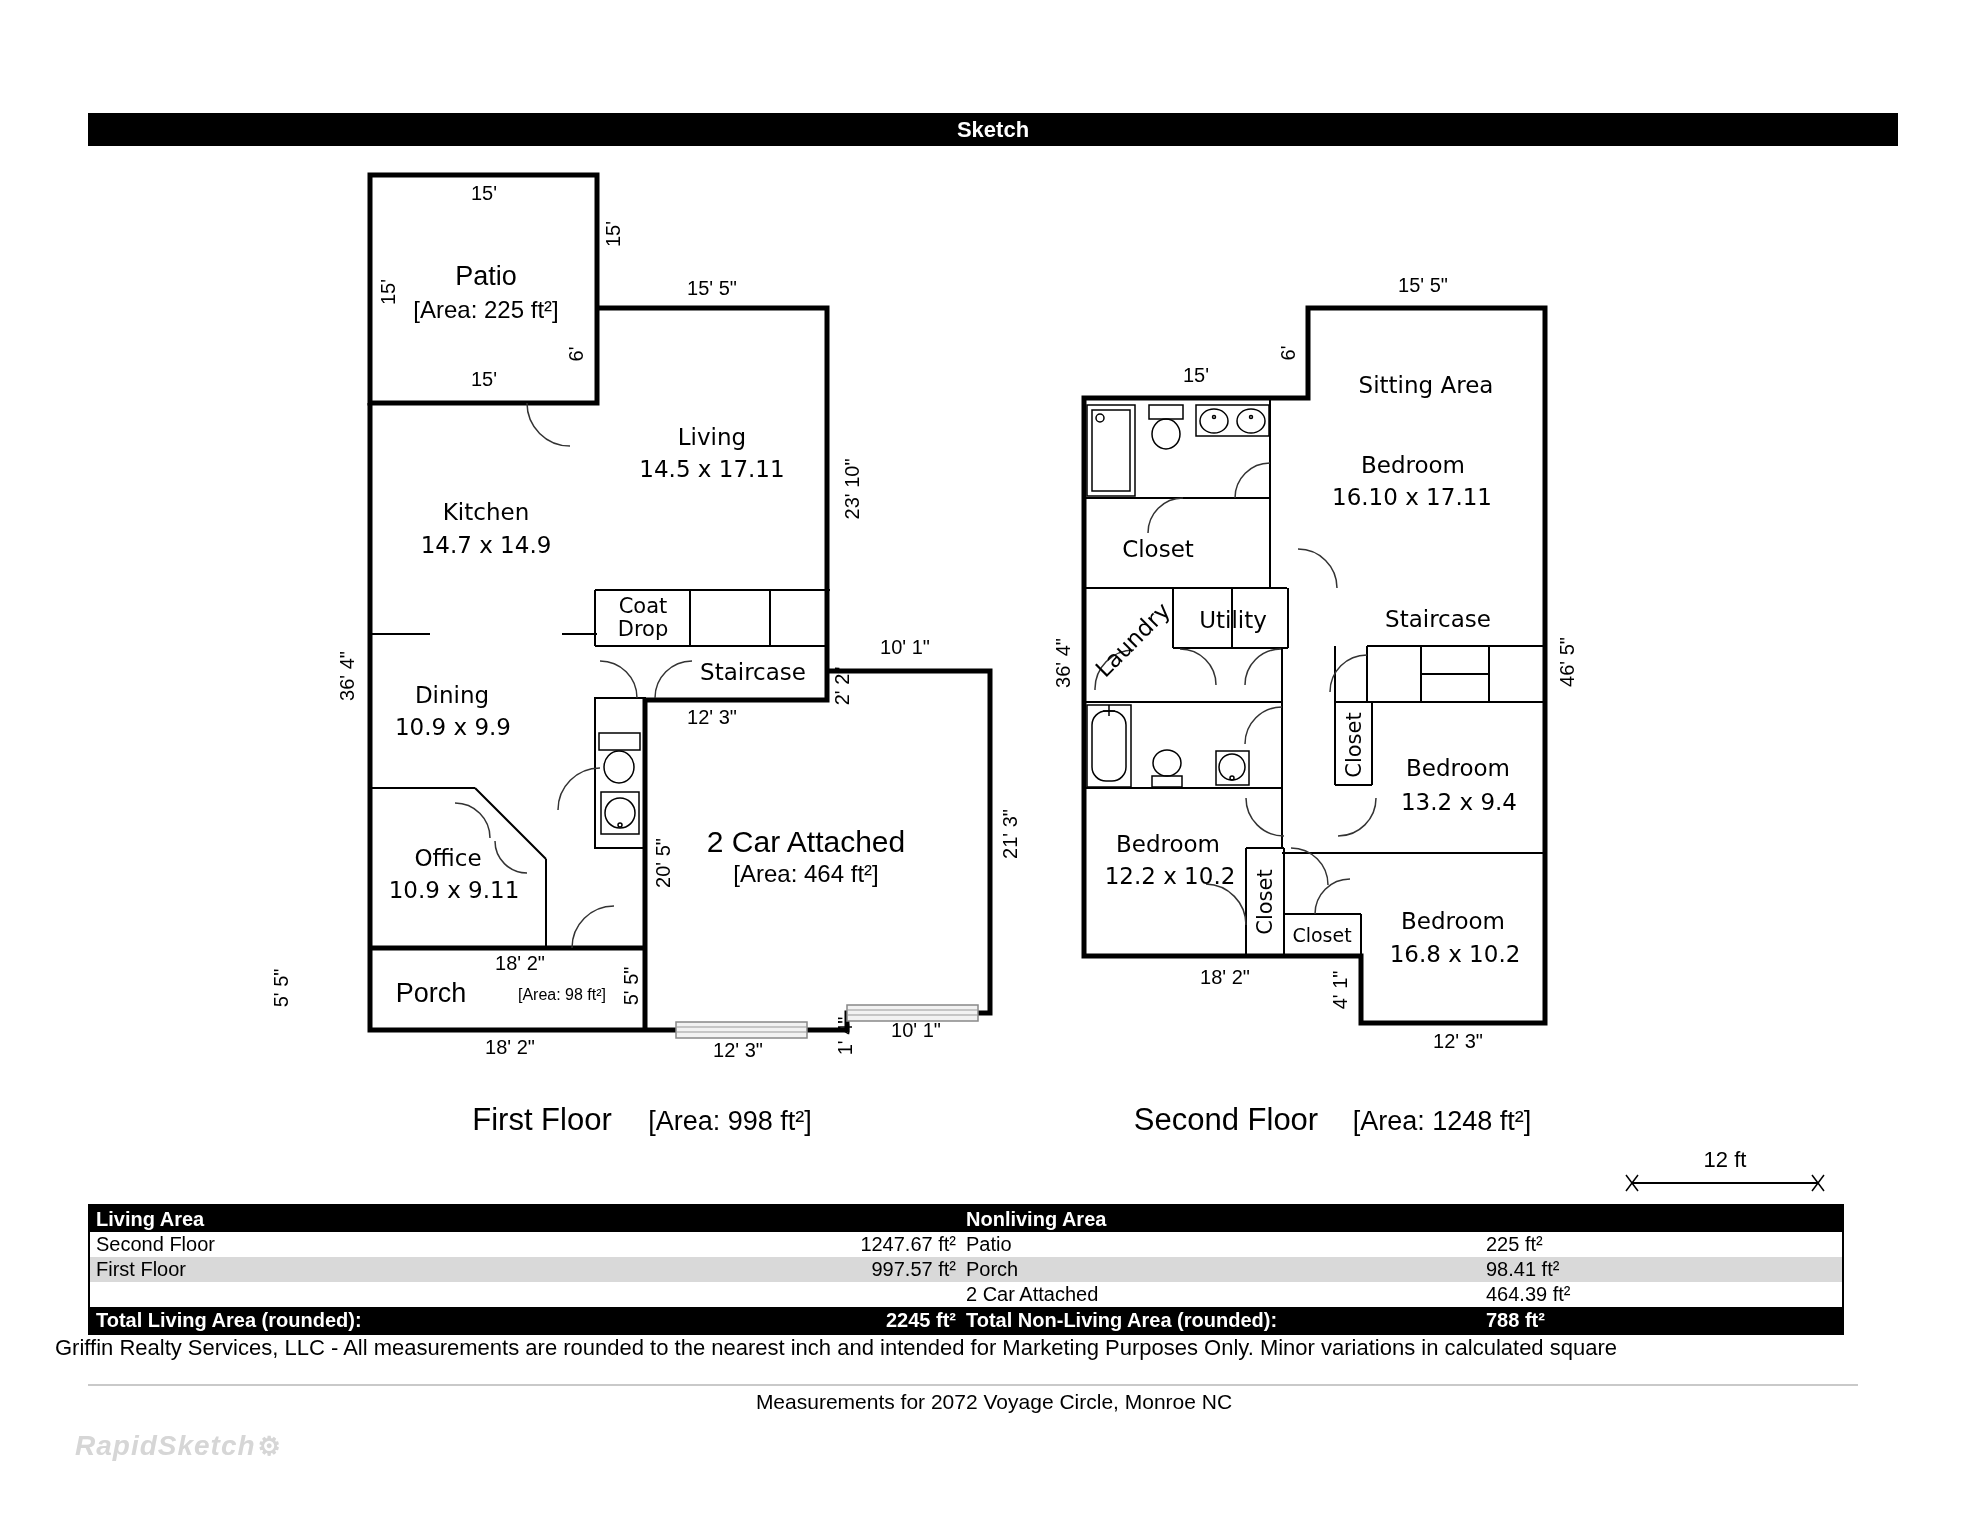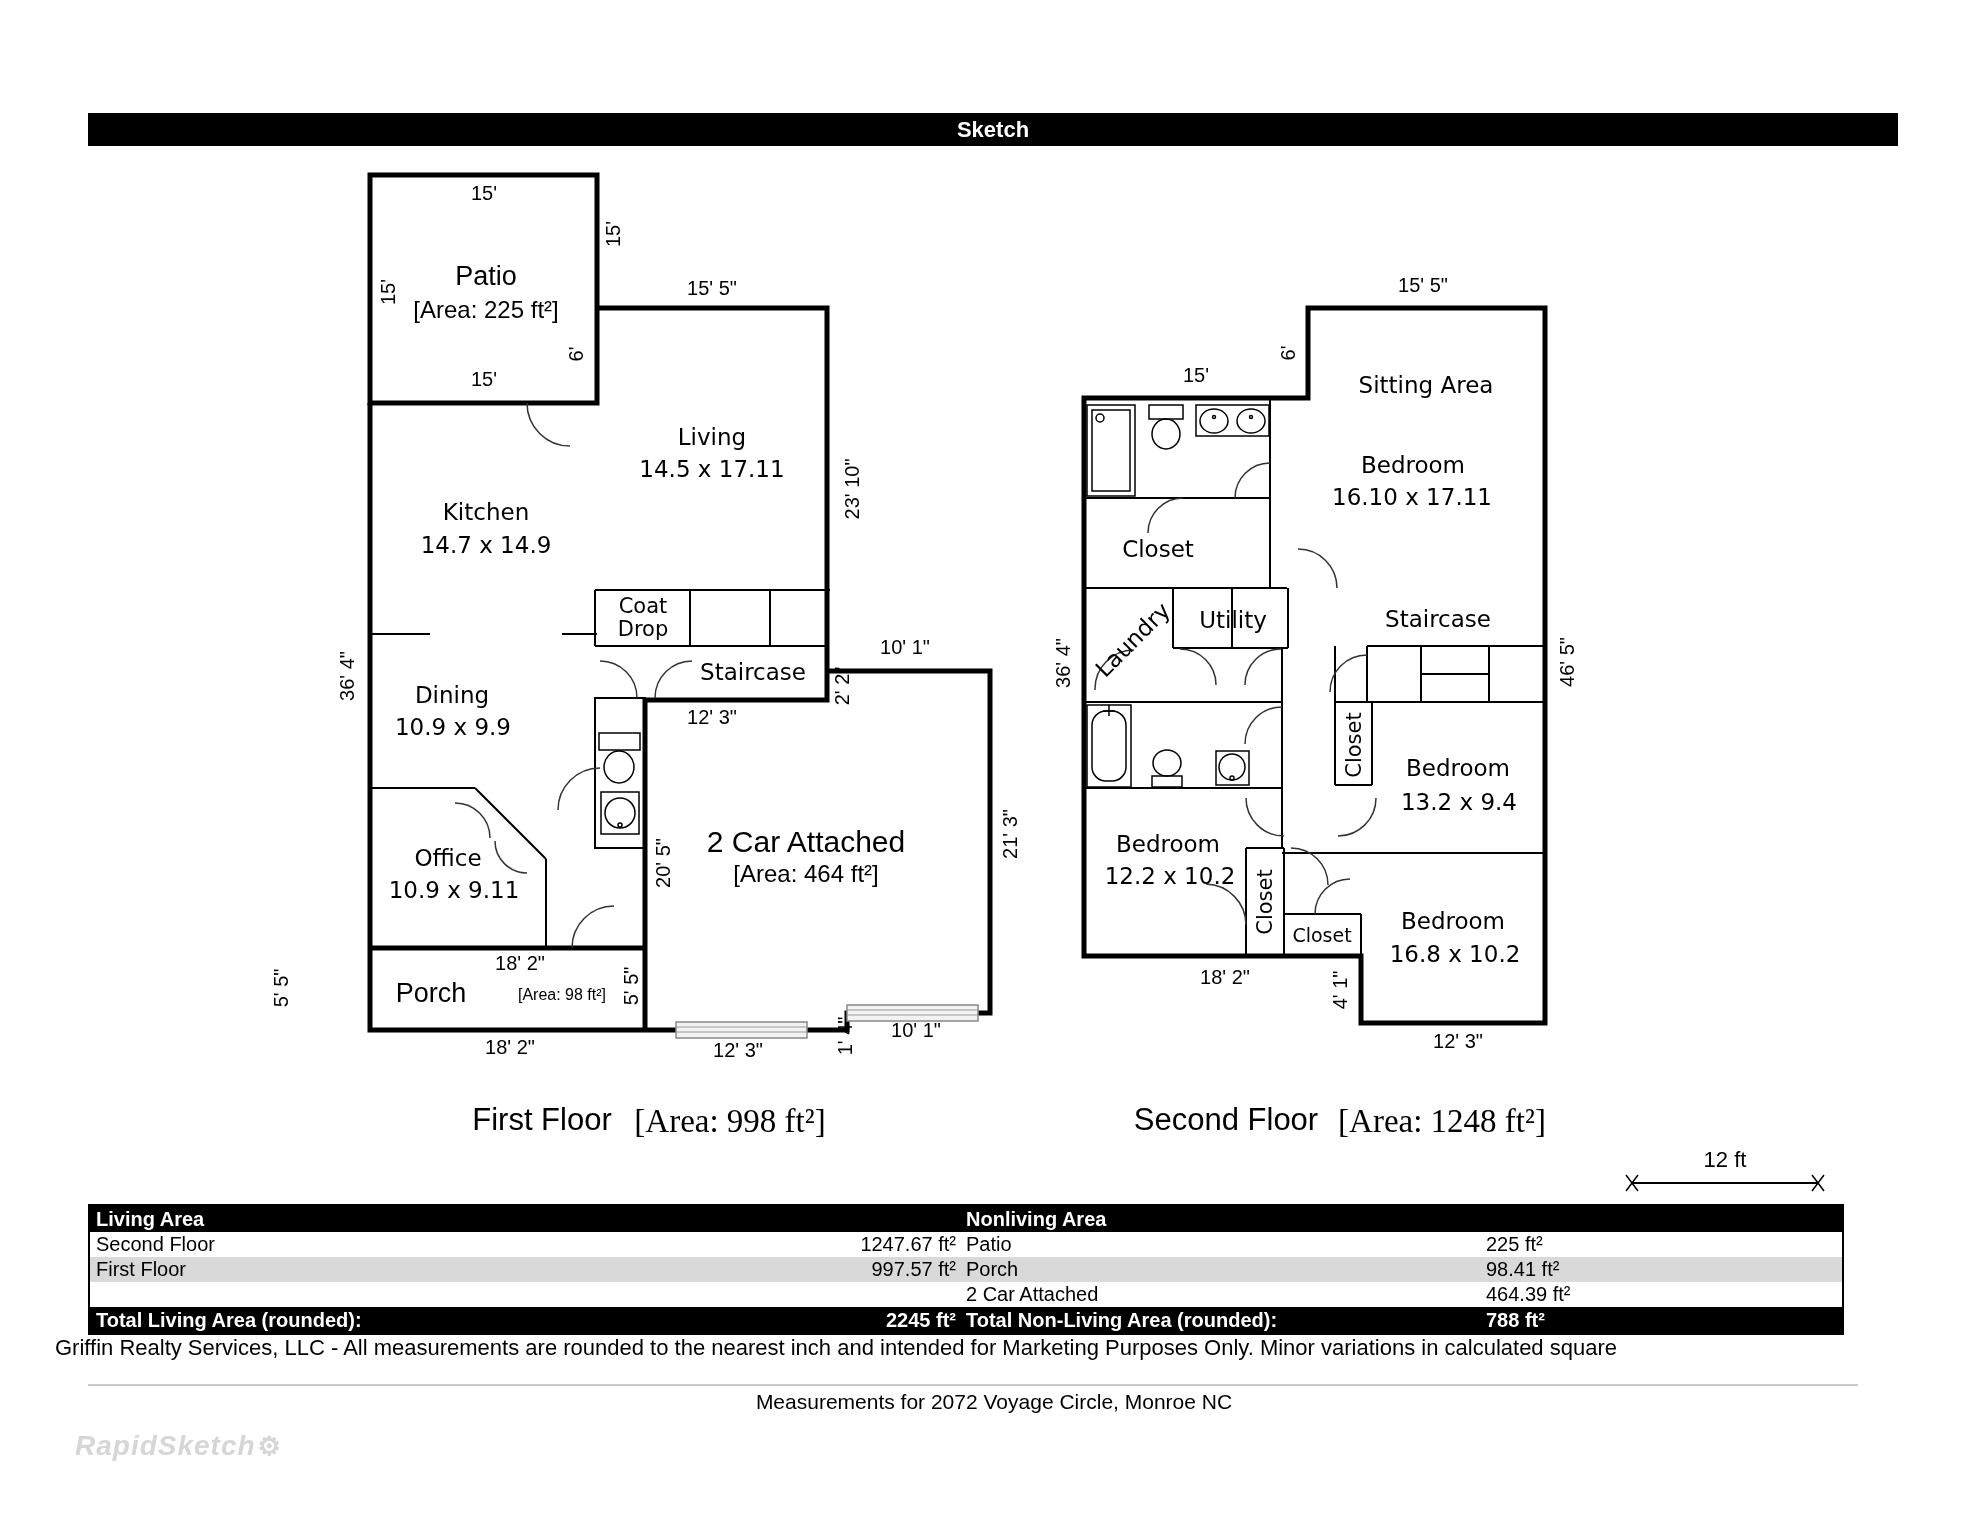--- a/index.html
+++ b/index.html
@@ -15,21 +15,21 @@
   .dim{font-size:20px;}
   .room{font-family:"DejaVu Sans",sans-serif;font-size:23px;}
   .room-sm{font-family:"DejaVu Sans",sans-serif;font-size:21px;}
   .room-xs{font-family:"DejaVu Sans",sans-serif;font-size:19px;}
   .wrap{white-space:normal;width:84px;}
   .big{font-size:27px;}
   .big2{font-size:30px;}
   .area{font-size:24px;}
   .area-sm{font-size:16px;}
   .cap{font-size:31px;}
-  .cap-area{font-size:33px;font-family:Liberation Serif, serif;}
+  .cap-area{font-size:27px;}
   
   .table{position:absolute;left:88px;top:1176px;width:1752px;border:2px solid #000;font-size:20px;}
   .trow{display:flex;height:25px;align-items:center;background:#fff;}
   .trow.head,.trow.total{background:#000;color:#fff;font-weight:bold;height:26px;}
   .trow.alt{background:#d9d9d9;}
   .c1{width:520px;padding-left:6px;overflow:hidden;}
   .c2{width:340px;text-align:right;}
   .c3{width:520px;padding-left:10px;overflow:hidden;}
   .c4{flex:1;text-align:left;padding-right:6px;}
   .disc{position:absolute;left:0;width:1672px;text-align:center;font-size:22px;}

